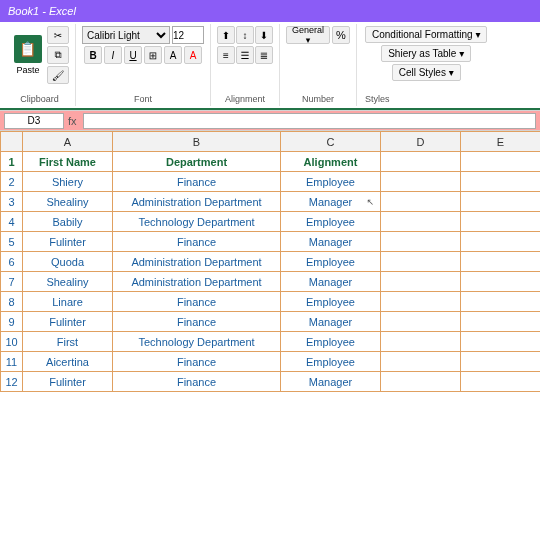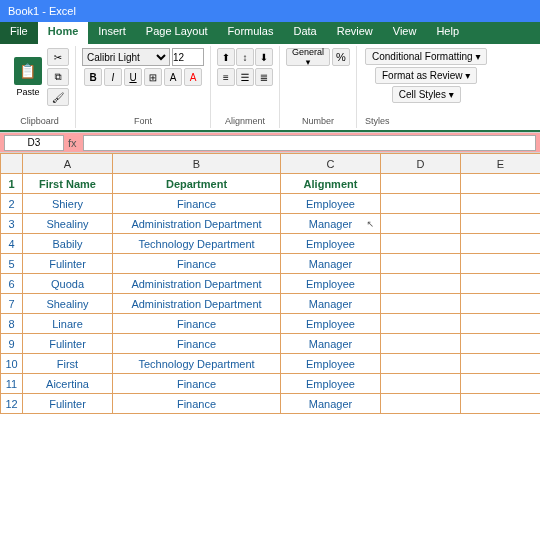--- a/index.html
+++ b/index.html
@@ -1,19 +1,19 @@
 <!DOCTYPE html>
 <html><head>
   <meta charset="utf-8">
   <style>
     * { margin: 0; padding: 0; box-sizing: border-box; }
     body { font-family: 'Segoe UI', Arial, sans-serif; font-size: 12px; background: #fff; width: 540px; height: 540px; overflow: hidden; }
 
     
-    .title-bar { height: 22px; background: #3b82f6; display: flex; align-items: center; padding: 0 8px; }
+    .title-bar { height: 22px; background: #8b5cf6; display: flex; align-items: center; padding: 0 8px; font-style: italic; }
     .title-bar span { color: white; font-size: 11px; }
 
     
     .ribbon { background: #fff; border-bottom: 1px solid #d4d4d4; }
     .ribbon-tabs { display: flex; background: #217346; height: 22px; }
     .ribbon-tab { padding: 3px 10px; font-size: 11px; color: #fff; cursor: pointer; }
     .ribbon-tab.active { background: #fff; color: #217346; font-weight: bold; }
     .ribbon-body { display: flex; align-items: stretch; padding: 2px 4px; height: 88px; border-bottom: 2px solid #217346; }
     .ribbon-group { display: flex; flex-direction: column; align-items: center; border-right: 1px solid #e0e0e0; padding: 2px 6px; min-width: 50px; }
     .ribbon-group-label { font-size: 9px; color: #555; margin-top: auto; padding-top: 2px; }
@@ -45,31 +45,20 @@
     .cursor-indicator { position: absolute; right: 6px; top: 50%; transform: translateY(-50%); font-size: 9px; color: #555; }
   </style>
 </head>
 <body>
 
 <div class="title-bar">
   <span>Book1 - Excel</span>
 </div>
 
 <div class="ribbon">
-  <div class="ribbon-tabs">
-    <div class="ribbon-tab" style="background:#1a5c35;">File</div>
-    <div class="ribbon-tab active">Home</div>
-    <div class="ribbon-tab">Insert</div>
-    <div class="ribbon-tab">Page Layout</div>
-    <div class="ribbon-tab">Formulas</div>
-    <div class="ribbon-tab">Data</div>
-    <div class="ribbon-tab">Review</div>
-    <div class="ribbon-tab">View</div>
-    <div class="ribbon-tab">Help</div>
-  </div>
   <div class="ribbon-body">
 
     <div class="ribbon-group">
       <div class="ribbon-tools">
         <button class="rb-btn big-btn">
           <div class="paste-icon">📋</div>
           <span>Paste</span>
         </button>
         <div style="display:flex;flex-direction:column;gap:2px;">
           <button class="rb-btn" style="width:22px;height:18px;">✂</button>
@@ -120,21 +109,21 @@
         <button class="rb-btn" style="width:18px;height:18px;font-size:11px;">%</button>
       </div>
       <span class="ribbon-group-label">Number</span>
     </div>
 
     <div class="ribbon-group ribbon-right" style="border-right:none;min-width:130px;">
       <button class="cond-btn">
         <span>Conditional Formatting</span> ▾
       </button>
       <button class="cond-btn">
-        <span>Format as Review</span> ▾
+        <span>Shiery as Table</span> ▾
       </button>
       <button class="cond-btn">
         <span>Cell Styles</span> ▾
       </button>
       <span class="ribbon-group-label" style="align-self:flex-start;">Styles</span>
     </div>
   </div>
 </div>
 
 <div class="formula-bar">

